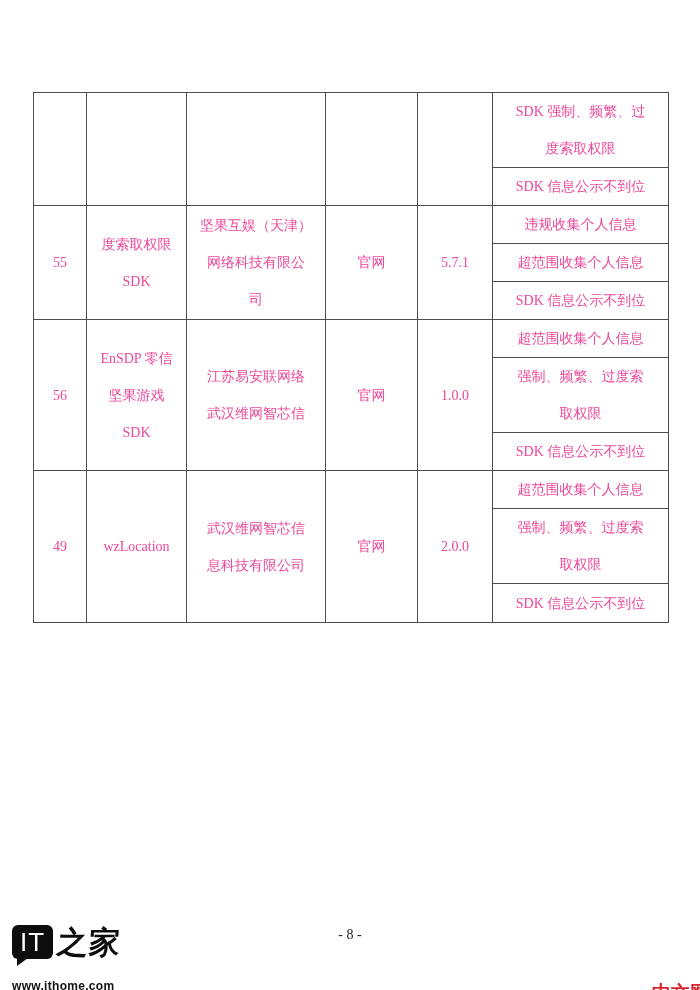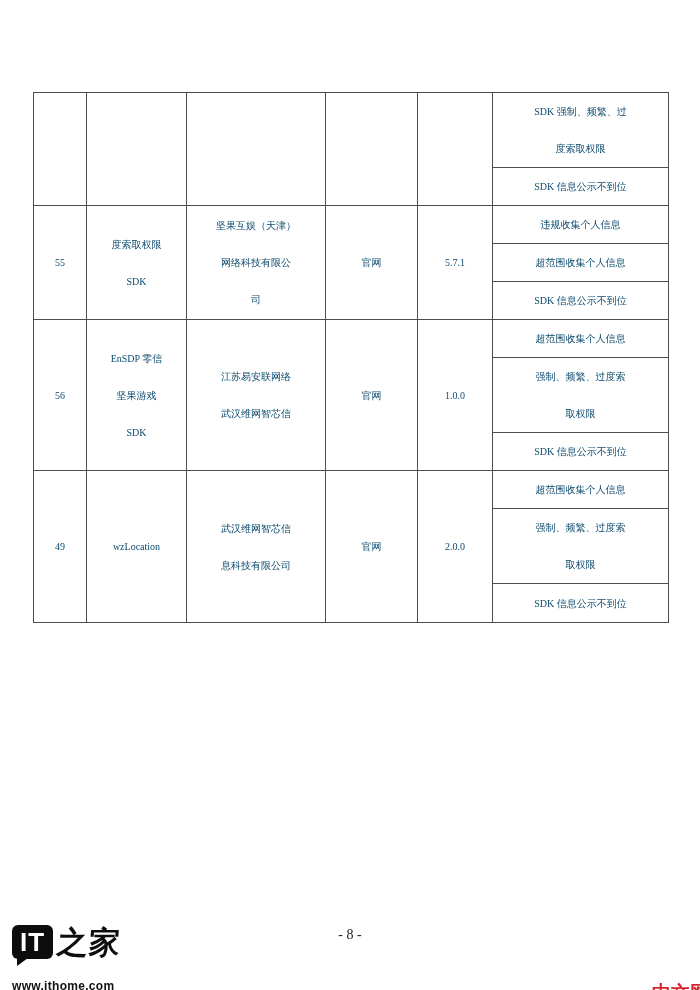--- a/index.html
+++ b/index.html
@@ -18,23 +18,23 @@
     left: 33px; top: 92px;
     width: 635px;
     border-collapse: collapse;
     table-layout: fixed;
   }
   .doc-table td {
     border: 1px solid #4d4d4d;
     text-align: center;
     vertical-align: middle;
     white-space: pre-line;
-    font-size: 10px;
+    font-size: 14px;
     line-height: 37px;
-    color: #0c4a6e;
+    color: #ec4899;
     padding: 0;
     overflow: hidden;
   }
   tr.r1  { height: 73px; }
   tr.r2  { height: 38px; }
   tr.r3  { height: 37px; }
   tr.r4  { height: 38px; }
   tr.r5  { height: 37px; }
   tr.r6  { height: 38px; }
   tr.r7  { height: 74px; }
@@ -60,21 +60,21 @@
     display: inline-block;
     width: 41px; height: 34px;
     background: #0d0d0d;
     border-radius: 6px;
     text-align: center;
     vertical-align: top;
   }
   .it-badge .it-text {
     color: #ffffff;
     font-family: "Liberation Sans", sans-serif;
-    font-weight: bold;
+    font-weight: normal;
     font-size: 26px;
     line-height: 34px;
     letter-spacing: 1px;
   }
   .it-tail {
     position: absolute;
     left: 5px; bottom: -7px;
     width: 0; height: 0;
     border-left: 11px solid #0d0d0d;
     border-bottom: 8px solid transparent;

